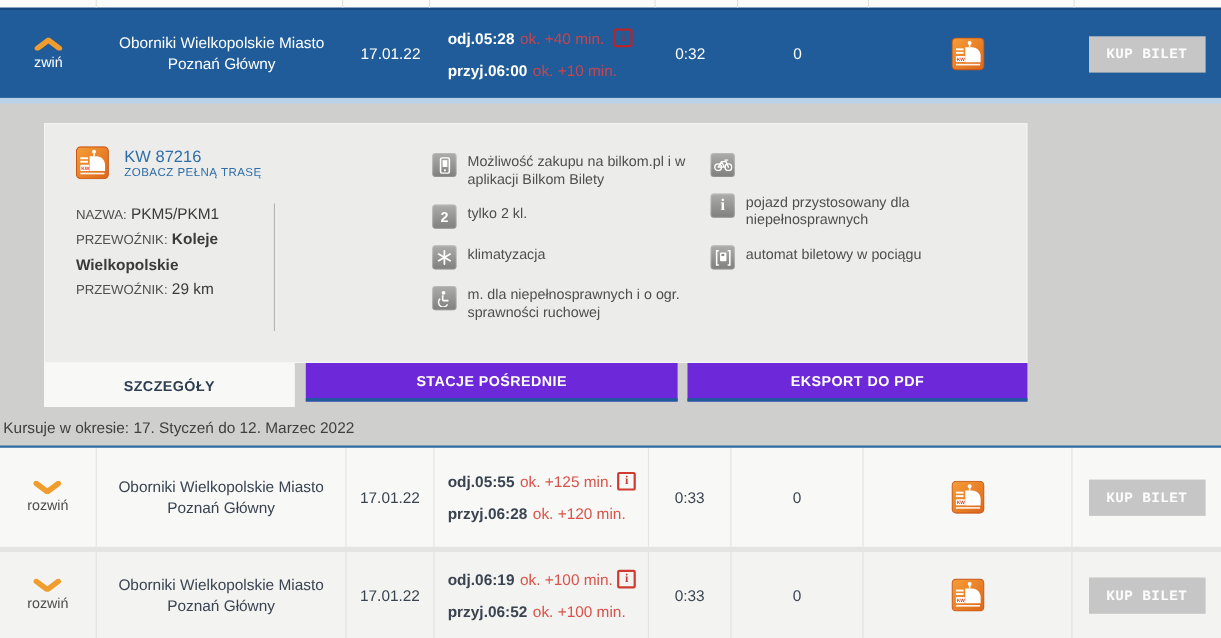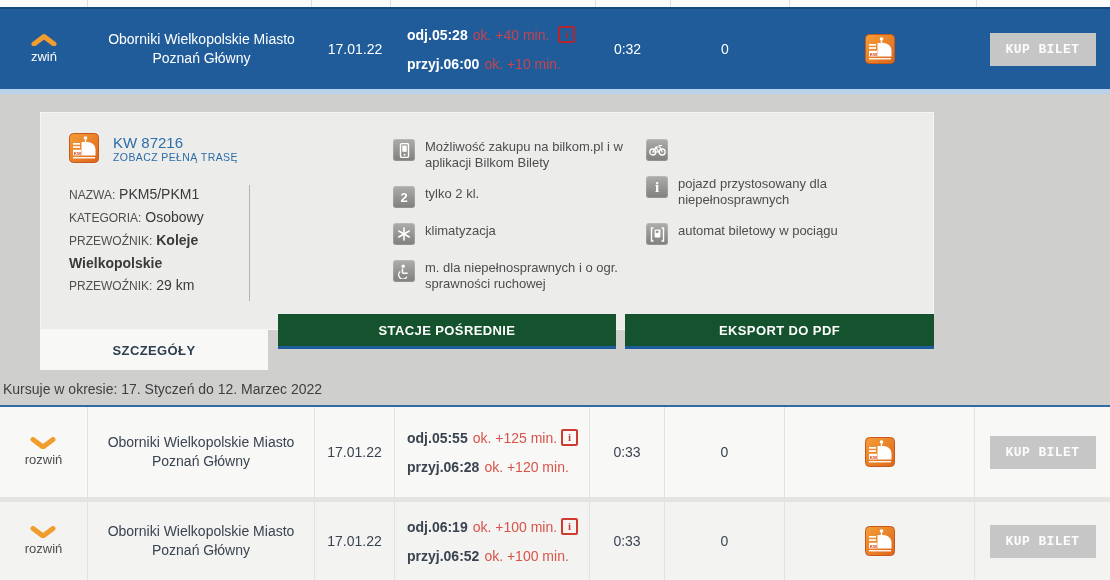--- a/index.html
+++ b/index.html
@@ -88,21 +88,21 @@
     display:flex;align-items:center;justify-content:center;
     color:#ffffff;font-weight:bold;font-size:13px;
     box-shadow:inset 0 0 0 1px rgba(255,255,255,0.15);
   }
   .icon-sq svg{display:block;}
 
   
   .tab{position:absolute;box-sizing:border-box;display:flex;align-items:center;justify-content:center;
        font-size:13px;font-weight:bold;letter-spacing:0.4px;cursor:pointer;}
   .tab--active{left:40px;top:236px;width:228px;height:40px;background:#f8f8f6;color:#2c3e50;}
-  .tab--blue{top:220px;height:35px;background:#14532d;color:#ffffff;border-bottom:3px solid #1d5c9b;}
+  .tab--blue{top:236px;height:35px;background:#6d28d9;color:#ffffff;border-bottom:3px solid #1d5c9b;}
   .tab--stations{left:278px;width:338px;}
   .tab--pdf{left:625px;width:309px;}
 
   .period{position:absolute;left:3px;top:287px;font-size:14px;color:#3f3f3f;}
 
   
   .row-plain{height:90px;background:#f8f8f7;}
   .row-plain .cell{border-right:1px solid #e2e2e0;}
   .row-plain .cell:last-child{border-right:none;}
   .row-plain .station,.row-plain .date-txt{color:#3a4450;}
@@ -204,21 +204,20 @@
           <rect x="4" y="24" width="22" height="1.5" fill="#ffffff" opacity="0.9"></rect>
         </svg>
         <div class="txt">
           <span class="train-id">KW 87216</span>
           <span class="route-link">ZOBACZ PEŁNĄ TRASĘ</span>
         </div>
       </div>
 
       <div class="attrs">
         <div class="line"><span class="lbl">NAZWA:</span> <span>PKM5/PKM1</span></div>
-        <div class="line"><span class="lbl">KATEGORIA:</span> <span>Osobowy</span></div>
         <div class="line"><span class="lbl">PRZEWOŹNIK:</span> <span class="bold">Koleje Wielkopolskie</span></div>
         <div class="line"><span class="lbl">PRZEWOŹNIK:</span> <span>29 km</span></div>
       </div>
 
       <div class="vdivider"></div>
 
       <div class="amenities left-col">
         <div class="amenity">
           <span class="icon-sq">
             <svg width="13" height="15" viewBox="0 0 13 15">

